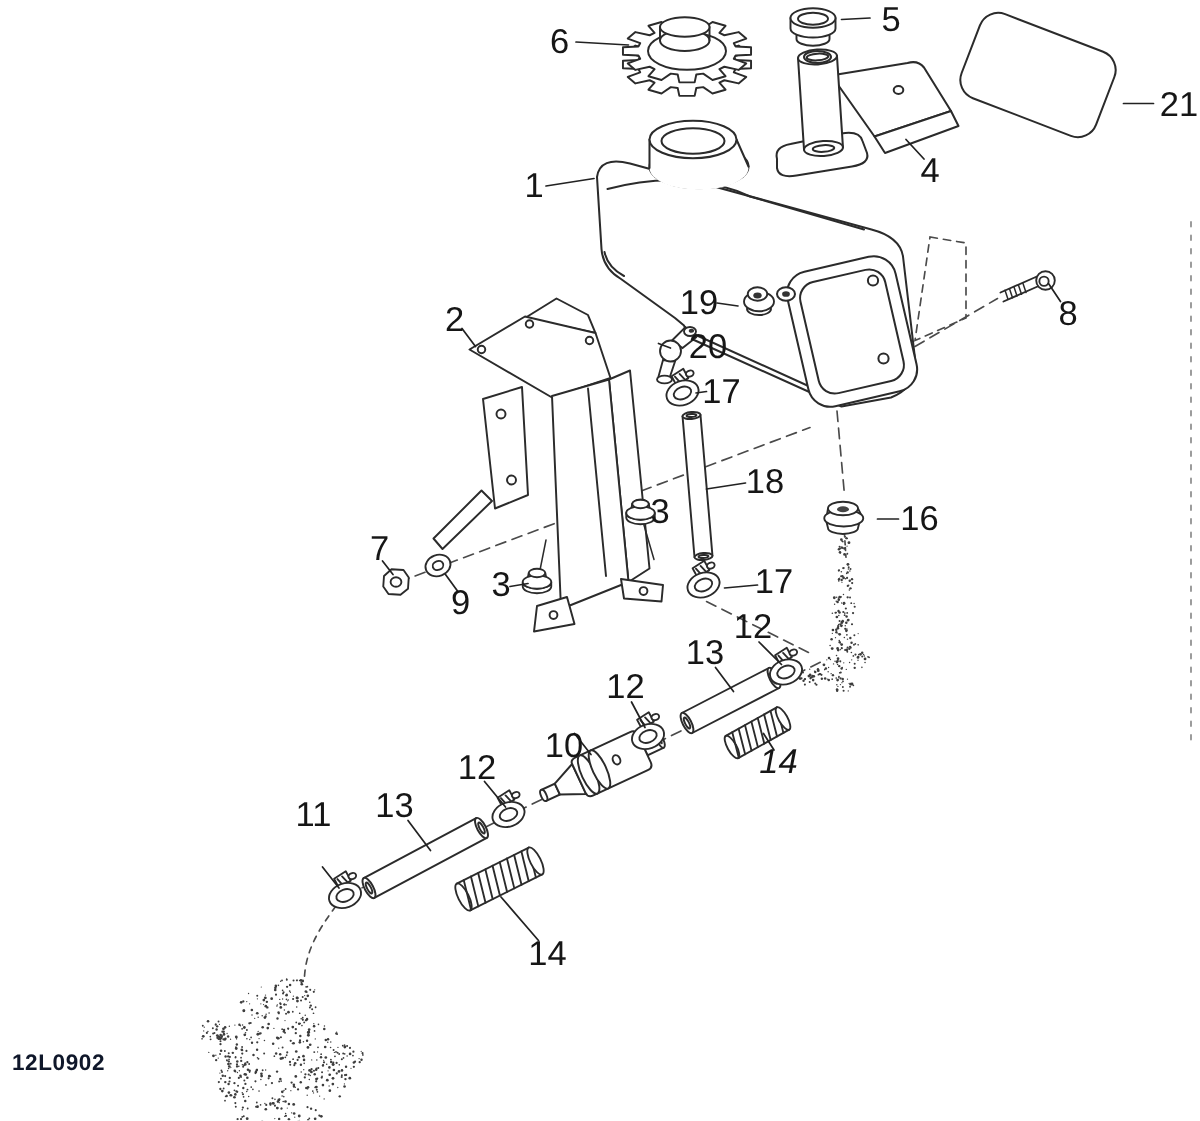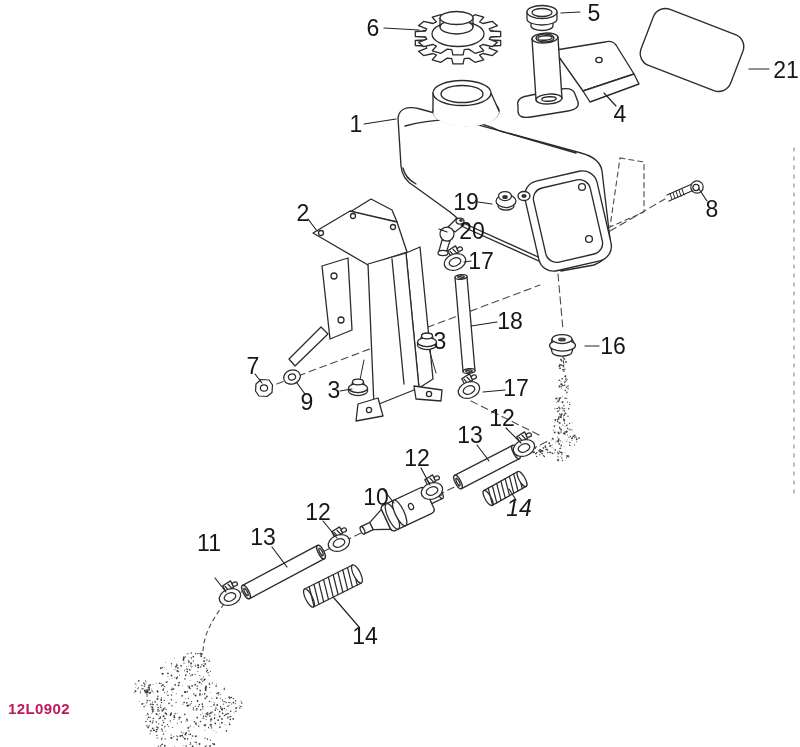--- a/index.html
+++ b/index.html
@@ -3,21 +3,21 @@
 <meta charset="utf-8">
 <style>
   html,body{margin:0;padding:0;background:#fff;}
   #stage{position:relative;width:800px;height:747px;background:#fff;overflow:hidden;
          font-family:"Liberation Sans",sans-serif;}
   #diagram-svg{position:absolute;left:0;top:0;}
   #labels-layer{position:absolute;left:0;top:0;width:800px;height:747px;pointer-events:none;}
   .plabel{position:absolute;transform:translate(-50%,-50%);
           font:400 23px "Liberation Sans",sans-serif;color:#161616;white-space:nowrap;}
   #code{position:absolute;left:8px;top:700px;
-        font:bold 15px "Liberation Sans",sans-serif;color:#be185d;letter-spacing:.4px;}
+        font:bold 15px "Liberation Sans",sans-serif;color:#0f172a;letter-spacing:.4px;}
 </style>
 </head>
 <body>
 
 <div id="stage">
 
 <svg id="diagram-svg" width="800" height="747" viewBox="0 0 800 747">
 
   <g id="lyr-cons" stroke="#4a4a4a" stroke-width="1.1" fill="none" stroke-dasharray="7 4.5" stroke-linecap="round">
     <path d="M266 388 L540 285"></path>

